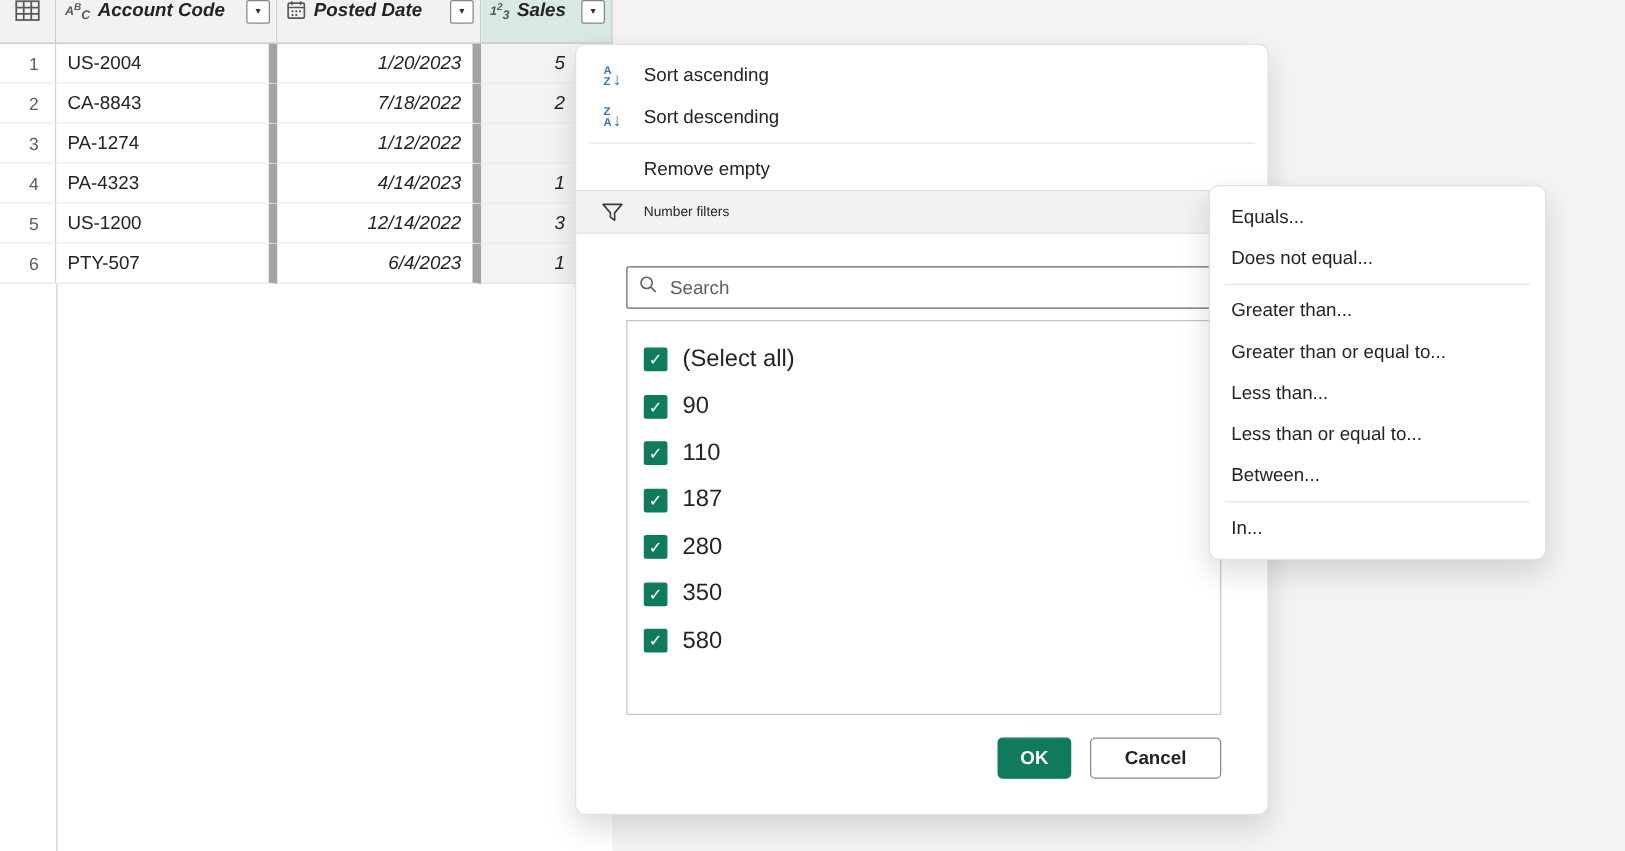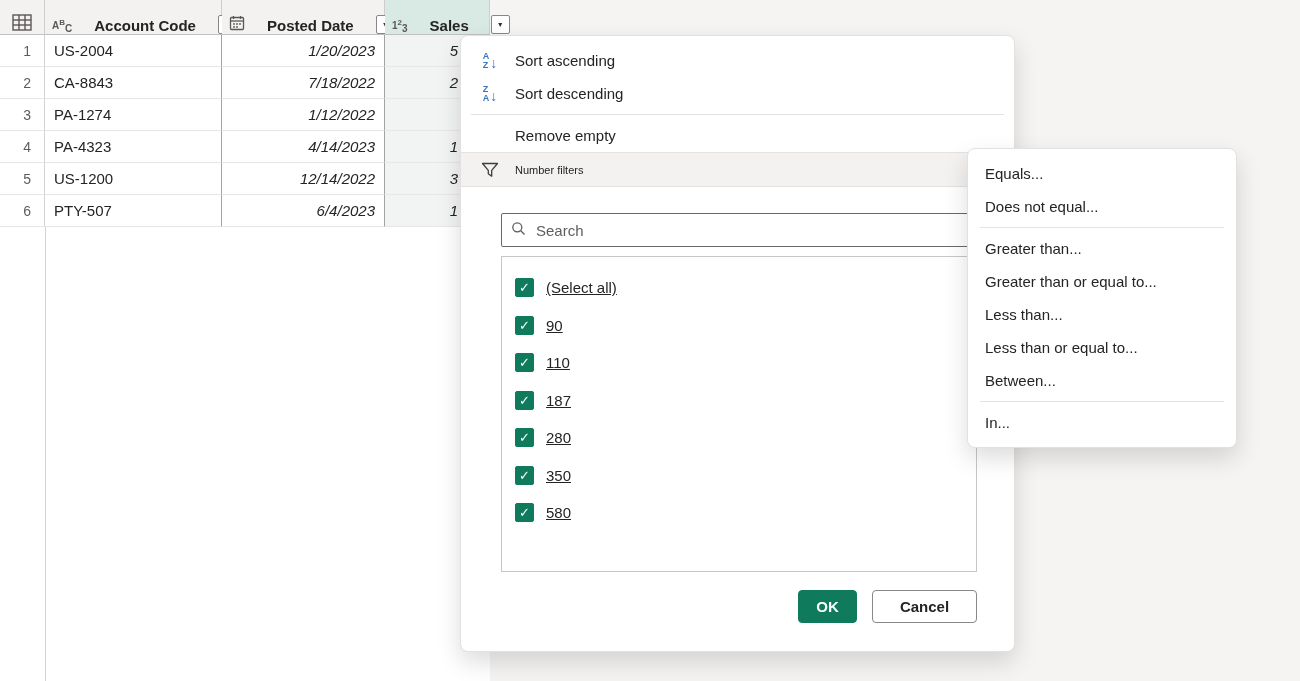--- a/index.html
+++ b/index.html
@@ -4,36 +4,36 @@
 <style>
   html,body{margin:0;padding:0;background:#fff;}
   .screen{position:relative;width:1300px;height:681px;background:#ffffff;overflow:hidden;
           font-family:"Liberation Sans",sans-serif;color:#252423;}
   .bg-right{position:absolute;left:490px;top:0;width:810px;height:681px;background:#f5f4f2;}
   .gutter-line{position:absolute;left:0;top:35px;width:45px;height:646px;border-right:1px solid #d4d2d0;background:#fff;}
 
   
   .thead{position:absolute;left:0;top:0;display:flex;z-index:2;}
   .th{box-sizing:border-box;height:35px;background:#f3f2f1;border-right:1px solid #cfcdcb;border-bottom:1px solid #c3c1bf;
-      display:flex;align-items:flex-end;gap:22px;padding:0 5px 0 7px;font-weight:700;font-size:15px;white-space:nowrap;}
+      display:flex;align-items:flex-start;gap:6px;padding:0 5px 0 7px;font-weight:700;font-size:15px;white-space:nowrap;font-style:italic;}
   .th-corner{width:45px;justify-content:center;padding:0;}
   .th-account{width:177px;}
   .th-posted{width:163px;}
   .th-sales{width:105px;background:var(--color-header_selected_bg,#d9eae4);}
   .dd-btn{margin-left:auto;width:19px;height:19px;box-sizing:border-box;border:1px solid #88868a;border-radius:2px;
           background:#fff;display:flex;align-items:center;justify-content:center;font-size:7px;color:#323130;flex:0 0 auto;cursor:pointer;}
   .type-glyph{font-weight:700;color:#5a5856;white-space:nowrap;flex:0 0 auto;line-height:1;}
   .type-glyph .t1{font-size:10px;}
   .type-glyph .t2{font-size:8px;vertical-align:4px;}
   .type-glyph .t3{font-size:10px;vertical-align:-3px;}
 
   
   .trows{position:absolute;left:0;top:35px;z-index:1;}
   .trow{display:flex;height:32px;}
-  .td{box-sizing:border-box;border-right:1px solid #a3a3a3;border-bottom:1px solid #e8e7e5;font-size:15px;
+  .td{box-sizing:border-box;border-right:7px solid #a3a3a3;border-bottom:1px solid #e8e7e5;font-size:15px;
       display:flex;align-items:center;background:#fff;white-space:nowrap;overflow:hidden;}
   .td-num{width:45px;justify-content:flex-end;padding-right:13px;color:#5f5d5b;border-right:1px solid #d4d2d0;font-size:14px;}
   .td-account{width:177px;padding-left:9px;}
   .td-posted{width:163px;justify-content:flex-end;padding-right:9px;font-style:italic;}
   .td-sales{width:105px;justify-content:flex-end;padding-right:31px;font-style:italic;background:#f2f4f3;}
 
   
   .panel{position:absolute;left:460px;top:35px;width:555px;height:617px;box-sizing:border-box;background:#fff;
          border:1px solid #e3e1df;border-radius:8px;box-shadow:0 10px 24px rgba(0,0,0,.14);z-index:10;padding-top:8px;}
   .menu-item{height:33px;display:flex;align-items:center;padding:0 14px 0 17px;gap:13px;font-size:15px;cursor:pointer;}
@@ -49,21 +49,21 @@
   .search-wrap{margin:26px 37px 0 40px;height:34px;box-sizing:border-box;border:1px solid #6b6966;border-radius:2px;
                display:flex;align-items:center;padding:0 9px;gap:8px;background:#fff;}
   .search-input{border:0;outline:0;flex:1;font-family:"Liberation Sans",sans-serif;font-size:15px;color:#252423;background:transparent;}
   .search-input::placeholder{color:#605e5c;}
 
   .listbox{margin:9px 37px 0 40px;height:316px;box-sizing:border-box;border:1px solid #c9c7c5;padding:12px 0 0 13px;overflow:hidden;background:#fff;}
   .check-item{height:37.5px;display:flex;align-items:center;gap:12px;cursor:pointer;}
   .checkbox{width:19px;height:19px;box-sizing:border-box;border-radius:2px;background:var(--color-accent,#0f7b5c);
             border:1px solid var(--color-accent,#0f7b5c);display:flex;align-items:center;justify-content:center;flex:0 0 auto;}
   .tick{color:#fff;font-size:13px;line-height:1;}
-  .check-label{font-size:15px;text-decoration:underline;}
+  .check-label{font-size:19px;}
 
   .btn-row{display:flex;justify-content:flex-end;gap:15px;margin:18px 37px 0 0;}
   .btn{height:33px;box-sizing:border-box;border-radius:4px;font-family:"Liberation Sans",sans-serif;font-size:15px;font-weight:700;
        display:flex;align-items:center;justify-content:center;cursor:pointer;}
   .btn-ok{width:59px;background:var(--color-accent,#0f7b5c);border:1px solid var(--color-accent,#0f7b5c);color:#fff;}
   .btn-cancel{width:105px;background:#fff;border:1px solid #8a8886;color:#252423;}
 
   
   .submenu{position:absolute;left:967px;top:148px;width:270px;box-sizing:border-box;background:#fff;border:1px solid #e3e1df;
            border-radius:8px;box-shadow:0 10px 24px rgba(0,0,0,.14);z-index:11;padding:8px 0;}

